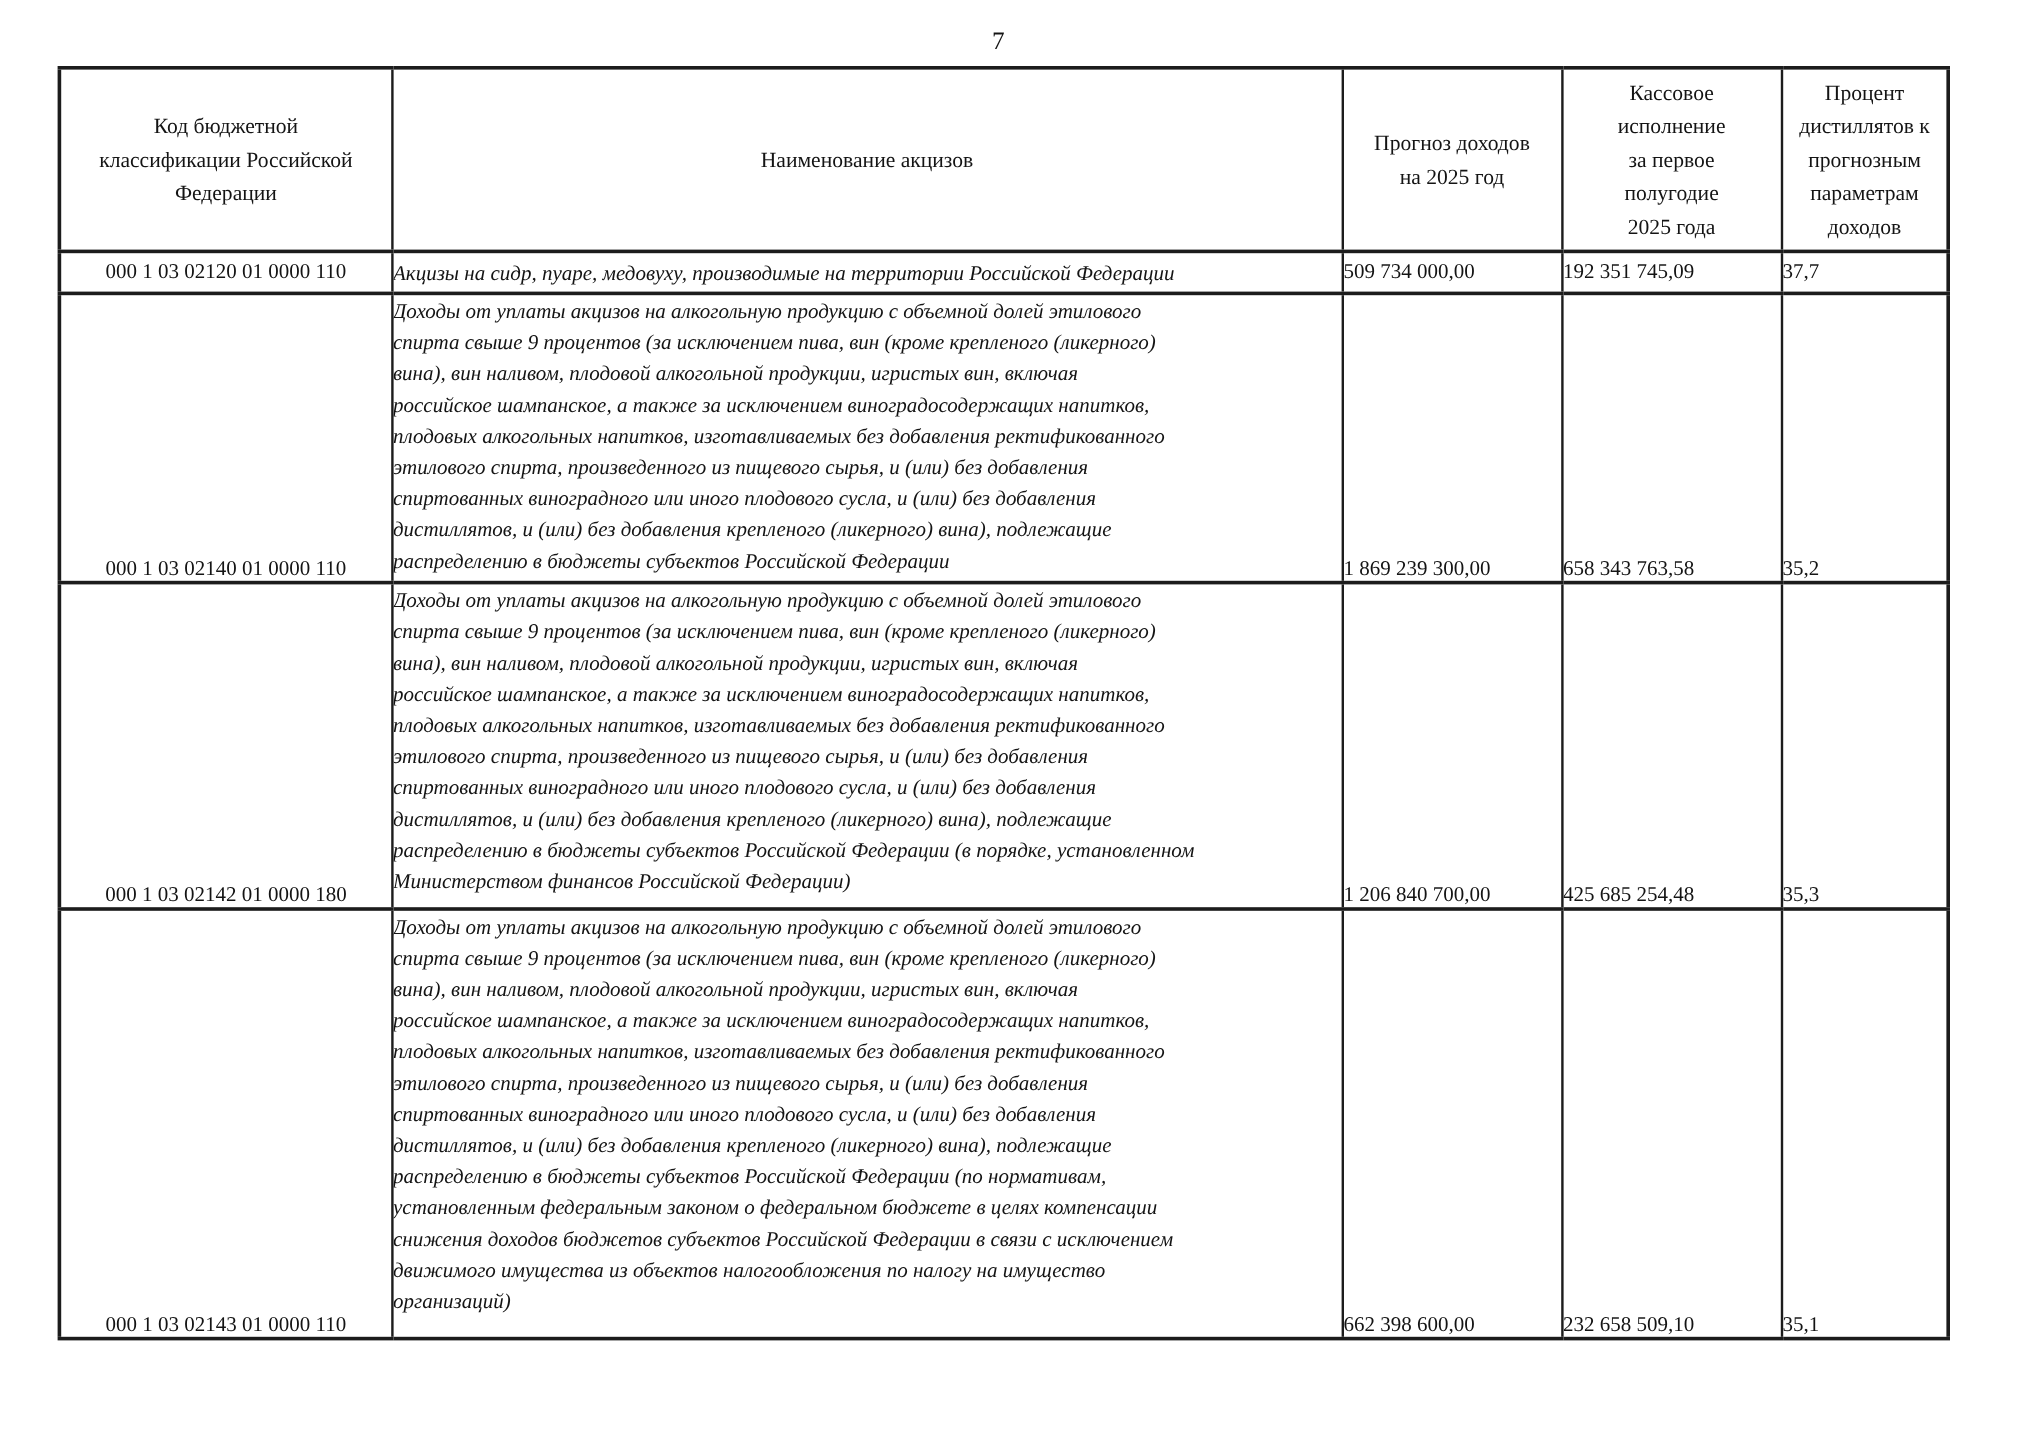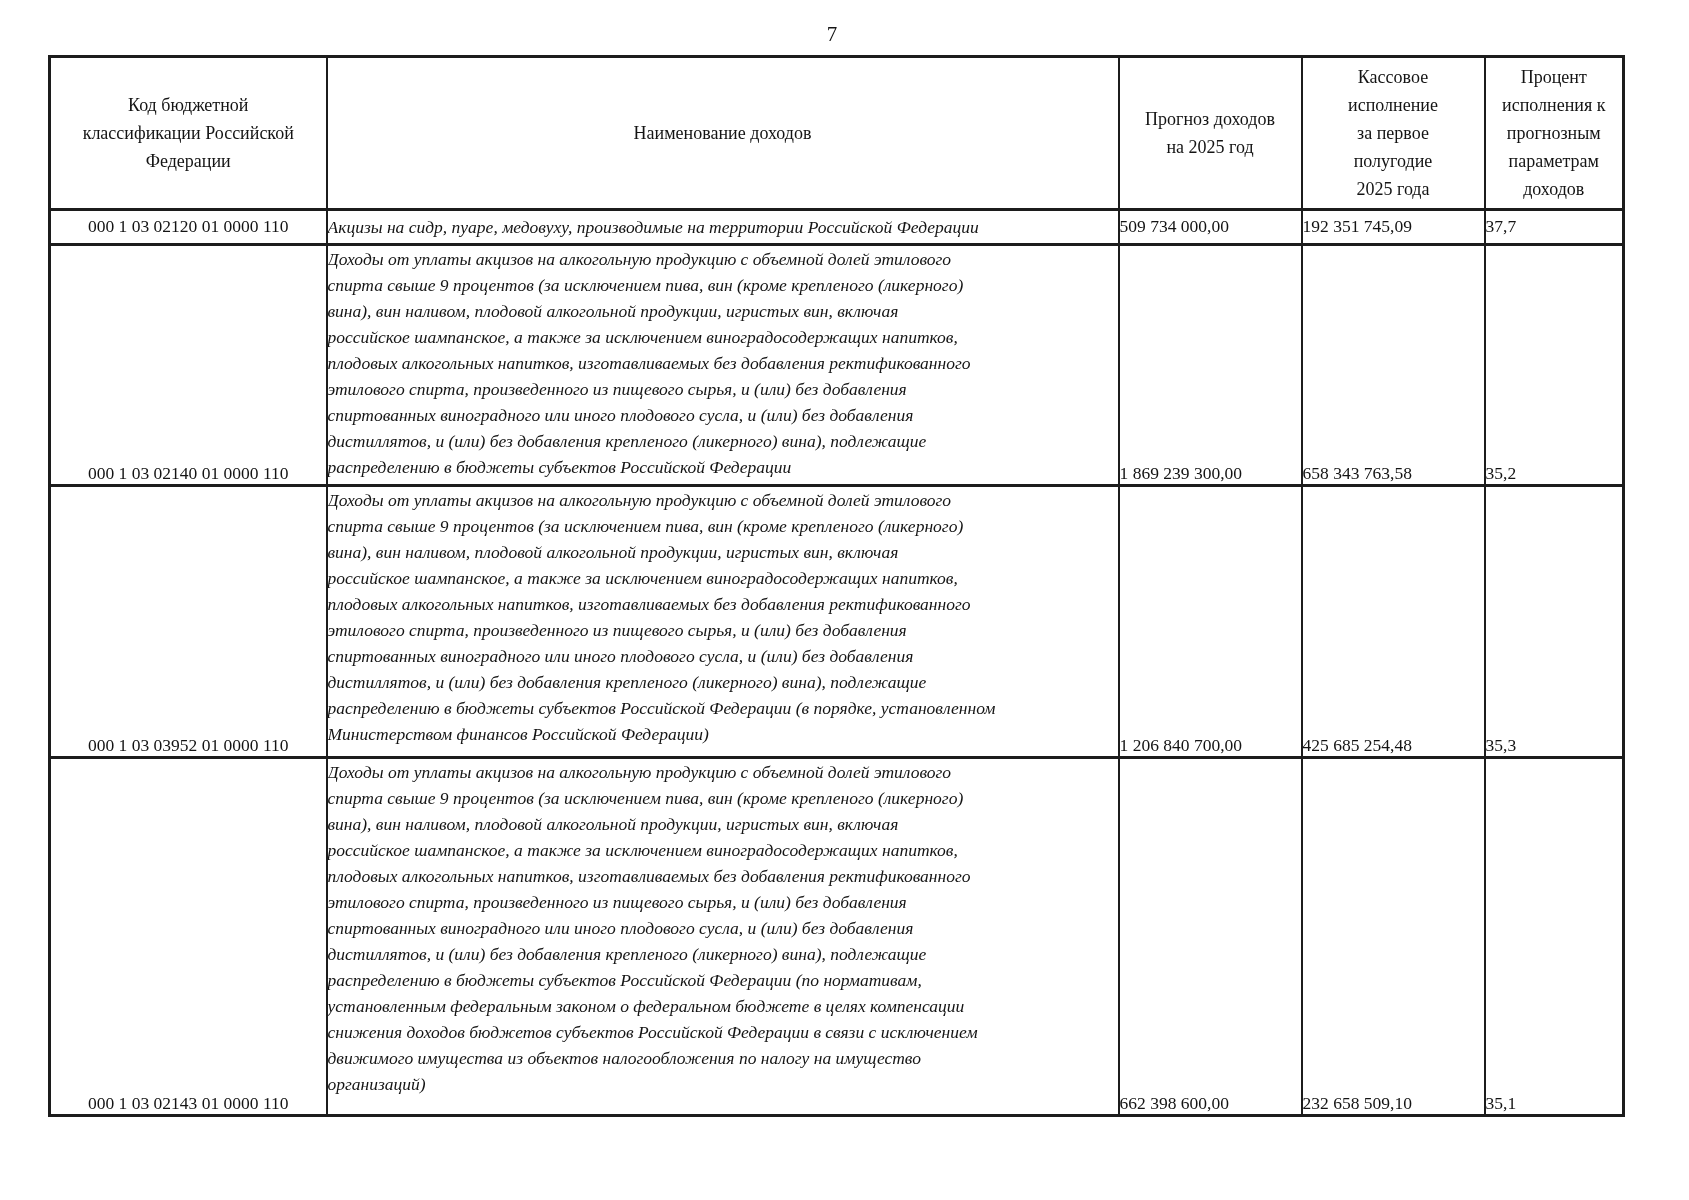--- a/index.html
+++ b/index.html
@@ -105,30 +105,30 @@
         <col class="c2">
         <col class="c3">
         <col class="c4">
         <col class="c5">
     </colgroup>
     <thead>
       <tr>
         <th class="hdr">Код бюджетной
 классификации Российской
 Федерации</th>
-        <th class="hdr">Наименование доходов</th>
+        <th class="hdr">Наименование акцизов</th>
         <th class="hdr">Прогноз доходов
 на 2025 год</th>
         <th class="hdr">Кассовое
 исполнение
 за первое
 полугодие
 2025 года</th>
         <th class="hdr">Процент
-исполнения к
+дистиллятов к
 прогнозным
 параметрам
 доходов</th>
       </tr>
     </thead>
     <tbody>
       <tr class="r1 r-single">
         <td class="c-code">000 1 03 02120 01 0000 110</td>
         <td class="c-name">Акцизы на сидр, пуаре, медовуху, производимые на территории Российской Федерации</td>
         <td class="c-num">509 734 000,00</td>
@@ -144,21 +144,21 @@
 плодовых алкогольных напитков, изготавливаемых без добавления ректификованного
 этилового спирта, произведенного из пищевого сырья, и (или) без добавления
 спиртованных виноградного или иного плодового сусла, и (или) без добавления
 дистиллятов, и (или) без добавления крепленого (ликерного) вина), подлежащие
 распределению в бюджеты субъектов Российской Федерации</td>
         <td class="c-num">1 869 239 300,00</td>
         <td class="c-num">658 343 763,58</td>
         <td class="c-num">35,2</td>
       </tr>
       <tr class="r3">
-        <td class="c-code">000 1 03 03952 01 0000 110</td>
+        <td class="c-code">000 1 03 02142 01 0000 180</td>
         <td class="c-name">Доходы от уплаты акцизов на алкогольную продукцию с объемной долей этилового
 спирта свыше 9 процентов (за исключением пива, вин (кроме крепленого (ликерного)
 вина), вин наливом, плодовой алкогольной продукции, игристых вин, включая
 российское шампанское, а также за исключением виноградосодержащих напитков,
 плодовых алкогольных напитков, изготавливаемых без добавления ректификованного
 этилового спирта, произведенного из пищевого сырья, и (или) без добавления
 спиртованных виноградного или иного плодового сусла, и (или) без добавления
 дистиллятов, и (или) без добавления крепленого (ликерного) вина), подлежащие
 распределению в бюджеты субъектов Российской Федерации (в порядке, установленном
 Министерством финансов Российской Федерации)</td>

